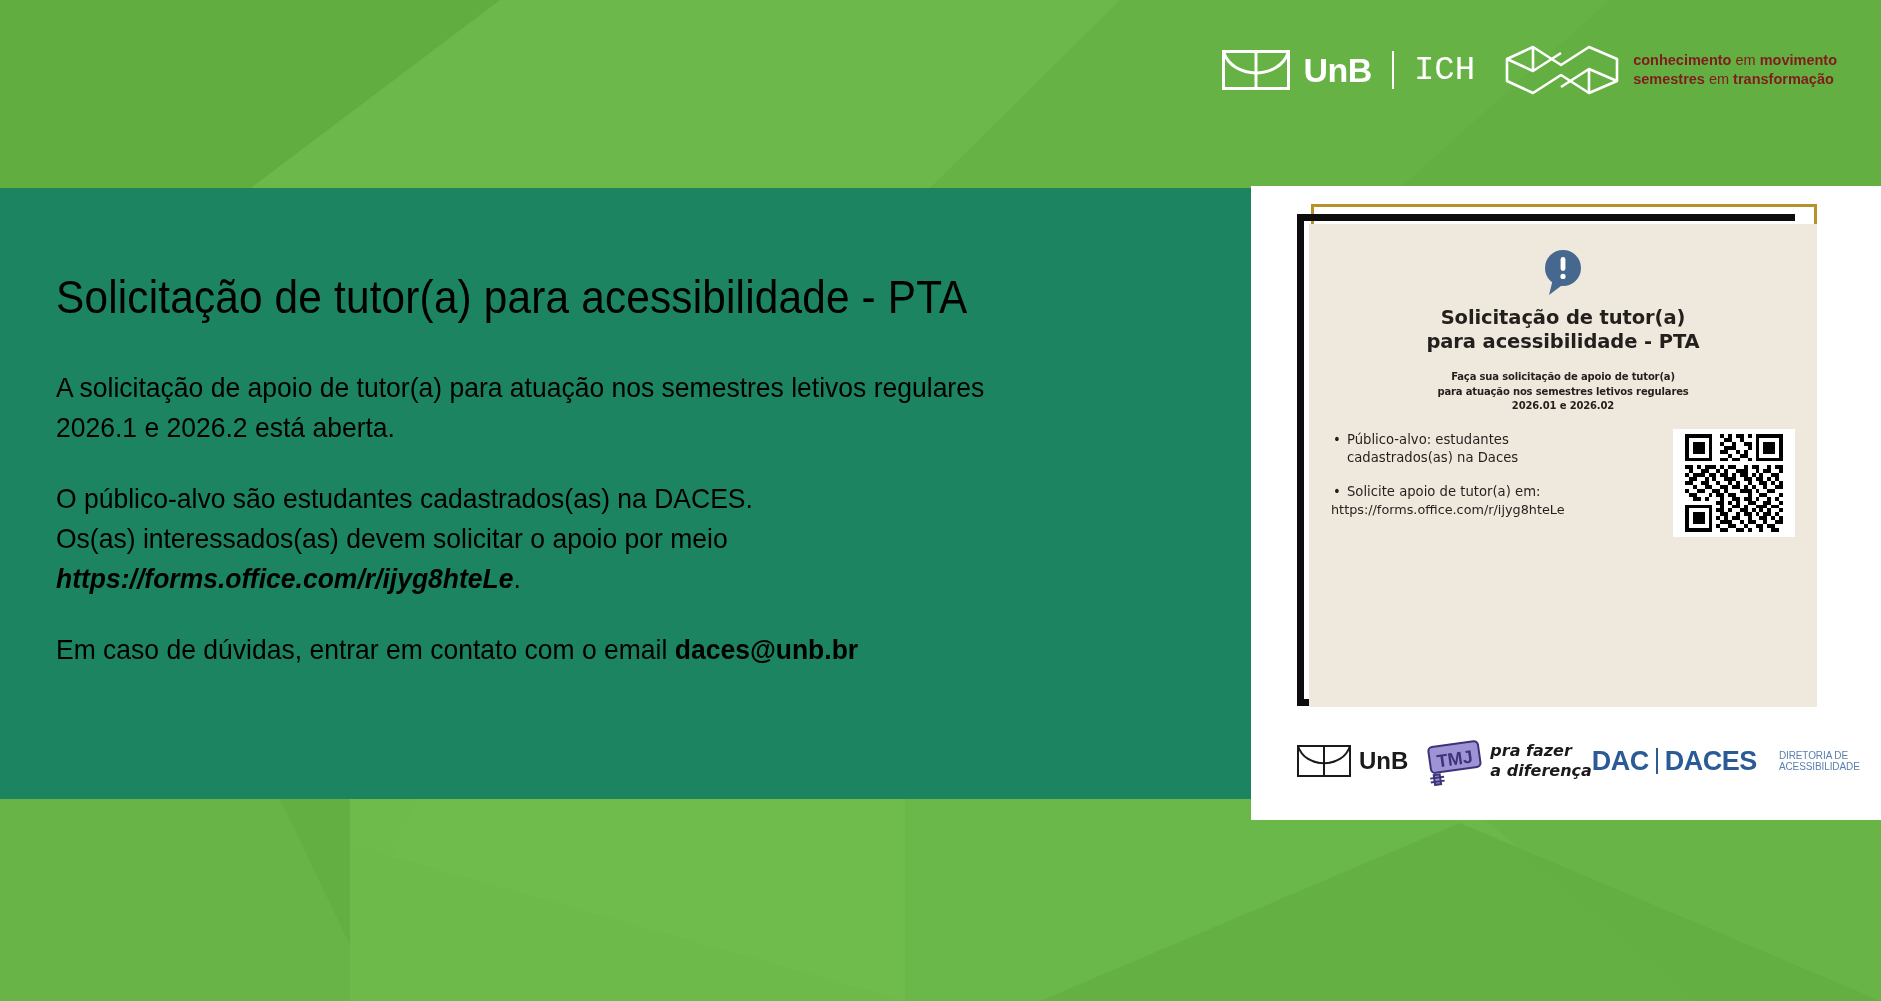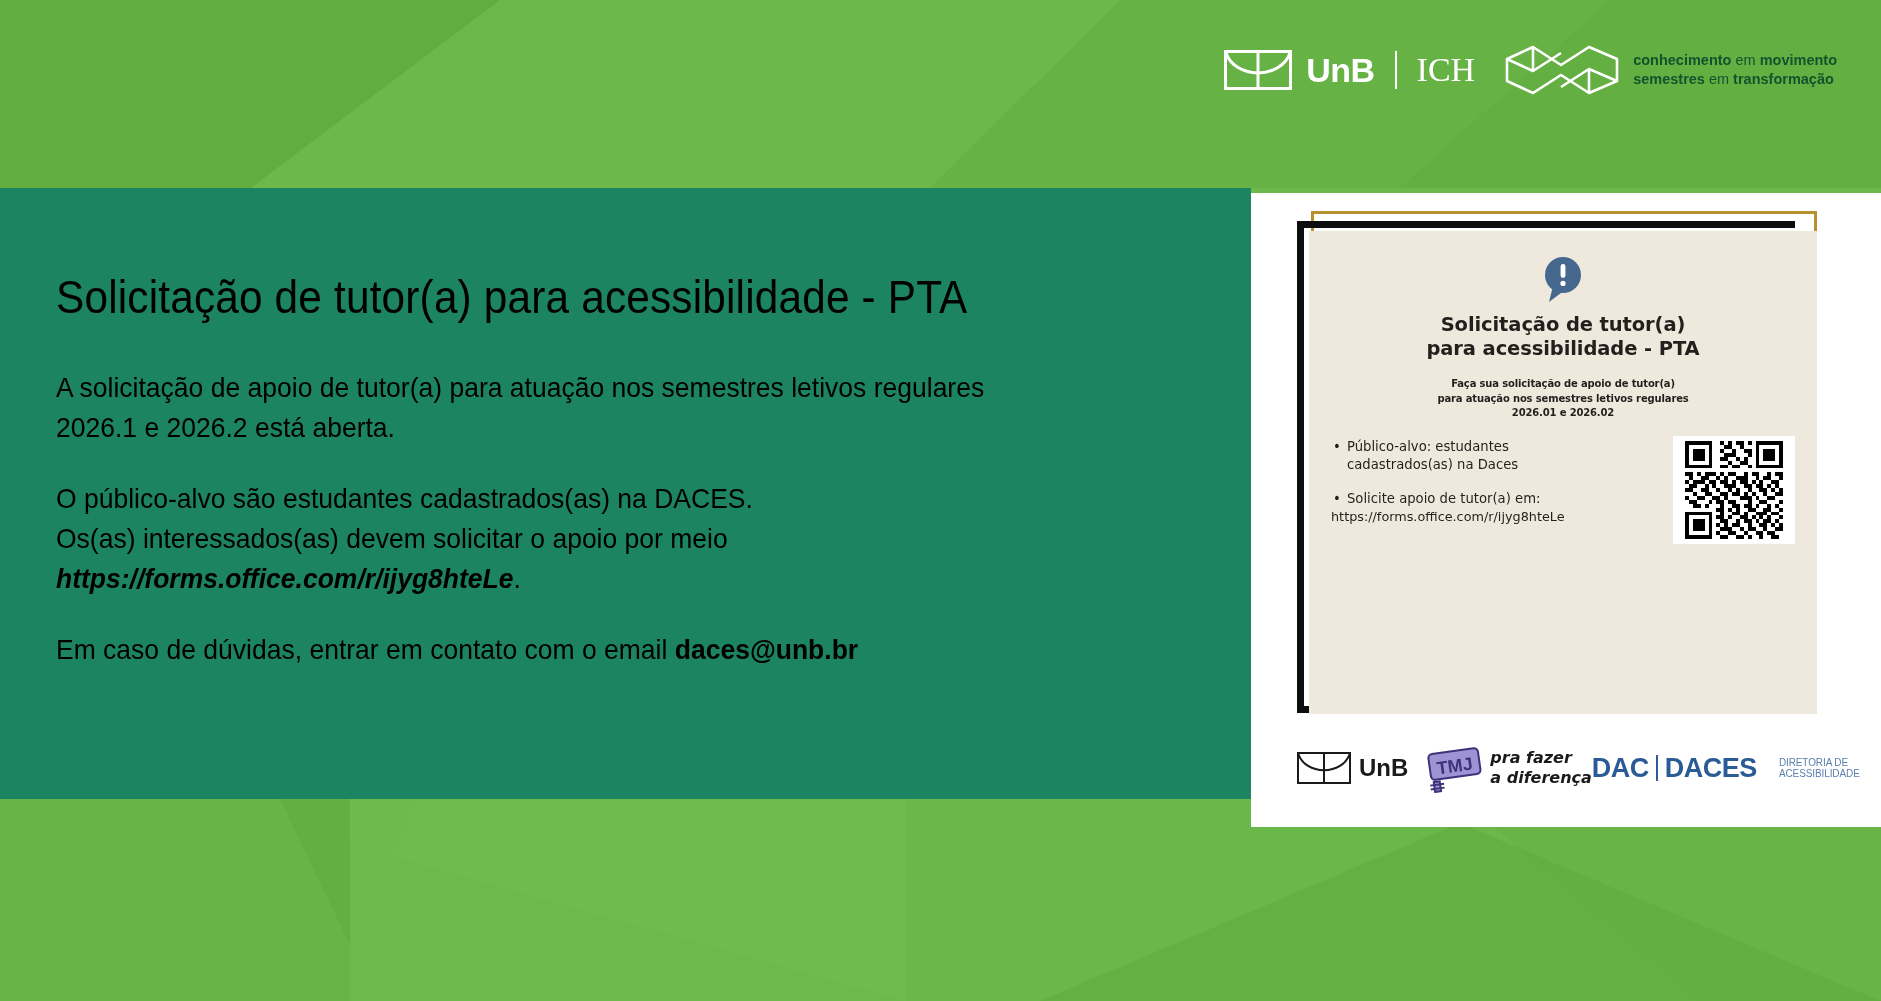--- a/index.html
+++ b/index.html
@@ -68,34 +68,34 @@
   }
   .logo-divider {
     width: 2px;
     height: 38px;
     background: #ffffff;
     margin: 0 20px;
     flex: none;
   }
   .ich-word {
     color: #ffffff;
-    font-family: Liberation Serif, serif;
+    font-family: Liberation Mono, monospace;
     font-size: 34px;
     letter-spacing: 0px;
     line-height: 1;
   }
   .ribbon-mark {
     width: 118px;
     height: 50px;
     margin-left: 28px;
     flex: none;
   }
   .slogan {
     margin-left: 12px;
-    color: #14532d;
+    color: #7f1d1d;
     font-family: "Liberation Sans", sans-serif;
     font-size: 14.5px;
     line-height: 1.28;
     white-space: nowrap;
   }
   .slogan b { font-weight: bold; }
   .slogan span { font-weight: normal; }
 
   
   #main-text {
@@ -129,21 +129,21 @@
   .para-url {
     font-style: italic;
     font-weight: bold;
   }
   .para-strong { font-weight: bold; }
 
   
   #poster-card {
     position: absolute;
     left: 1251px;
-    top: 193px;
+    top: 186px;
     width: 630px;
     height: 634px;
     background: #ffffff;
     z-index: 5;
   }
   #poster-inner {
     position: absolute;
     left: 46px;
     top: 18px;
     width: 520px;

